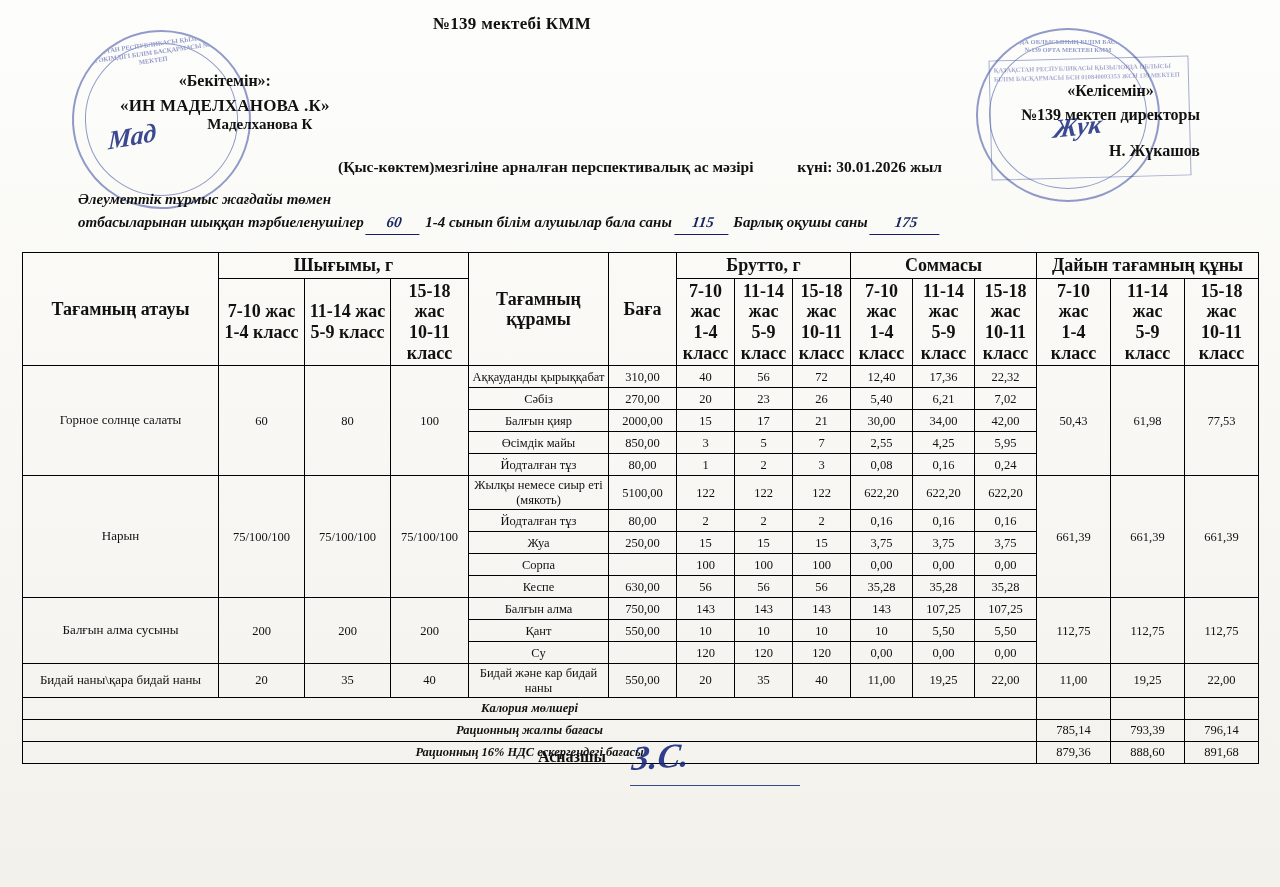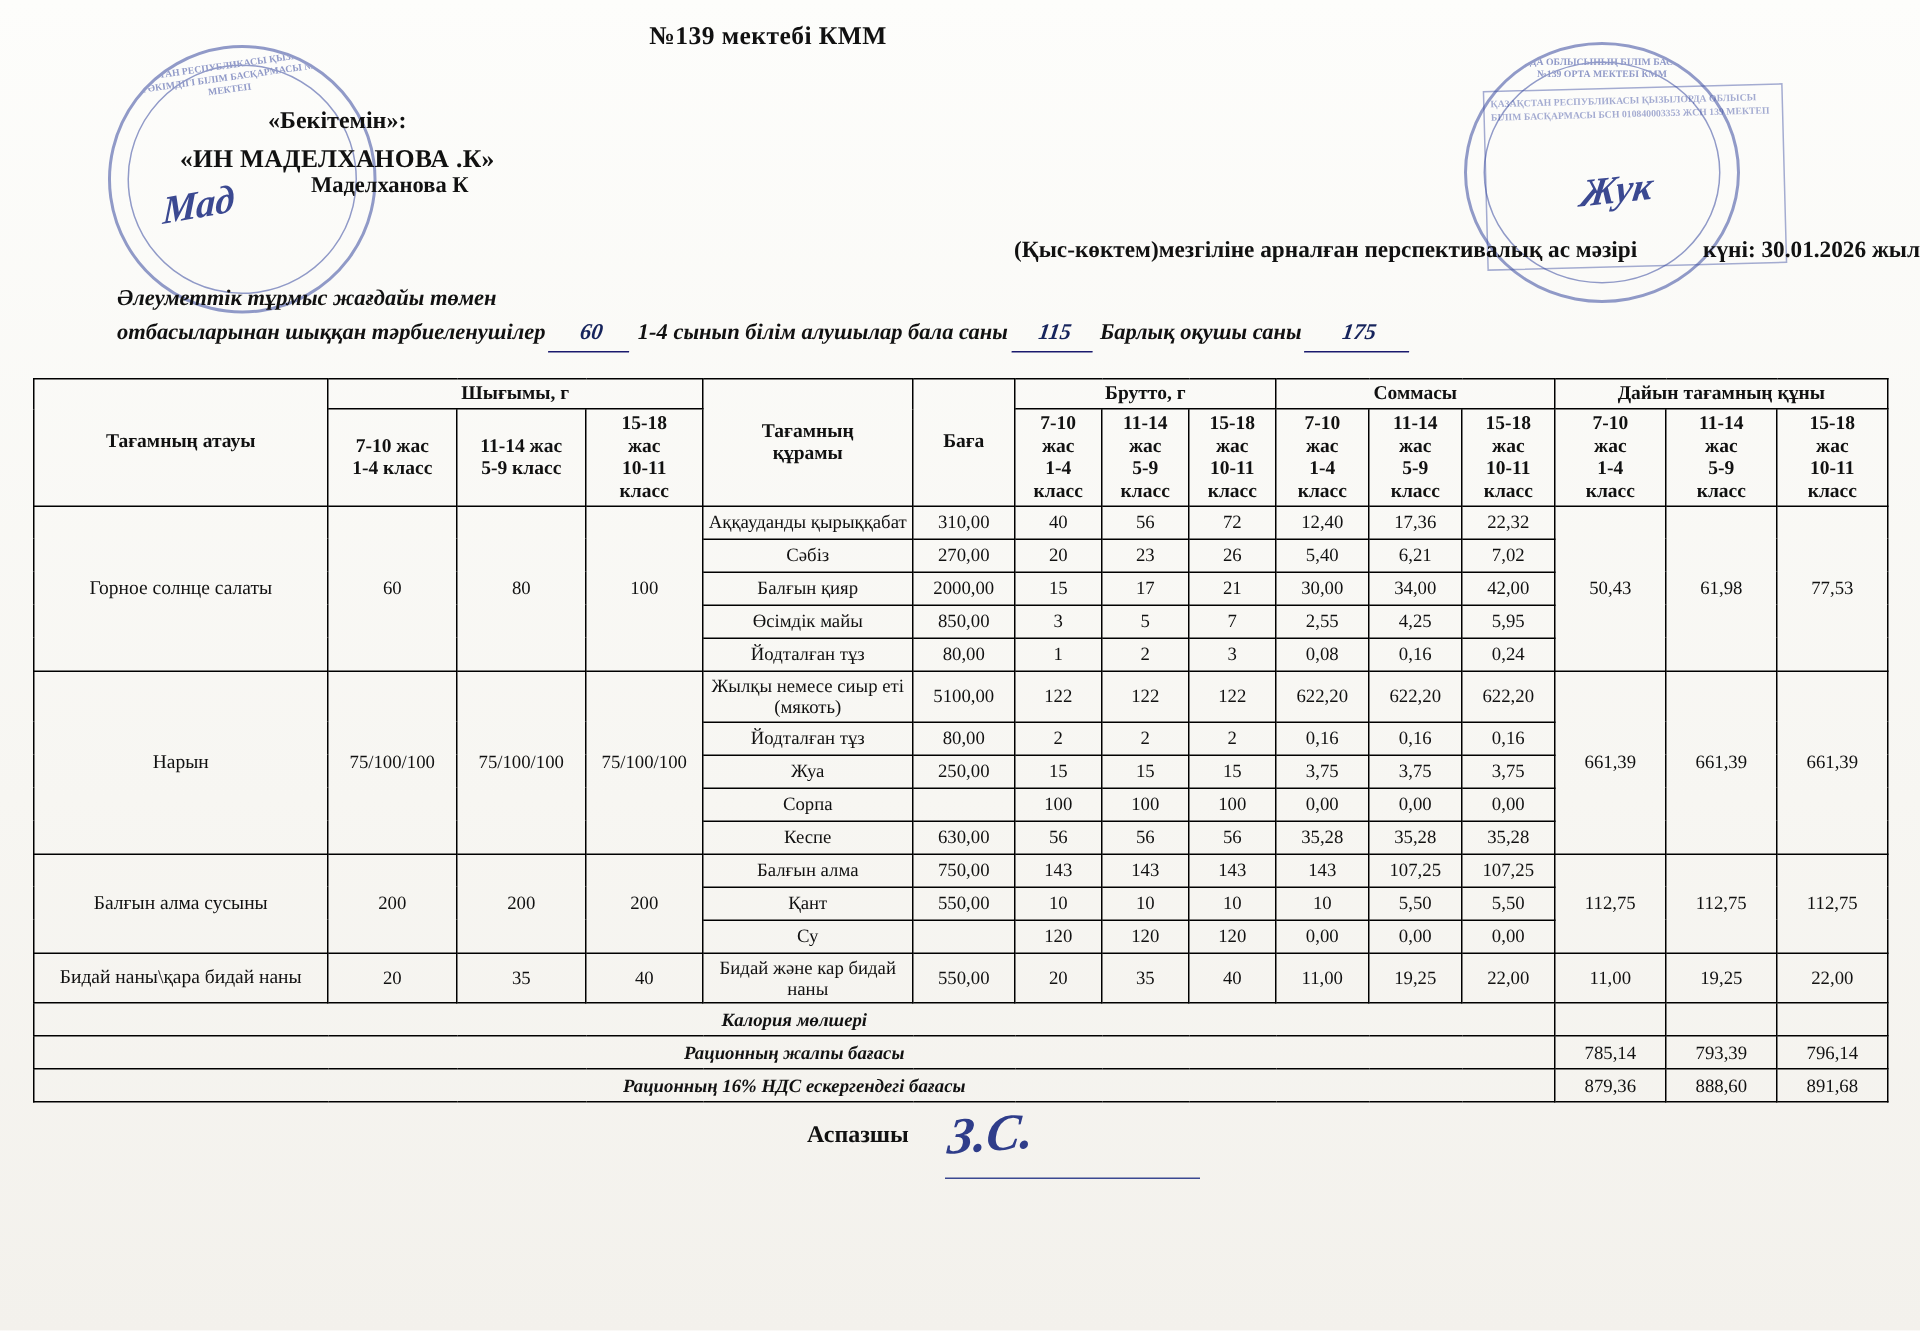--- a/index.html
+++ b/index.html
@@ -69,21 +69,21 @@
     margin-top: 18px;
     font-size: 16px;
     text-align: right;
   }
 
   .menu-line {
     position: absolute;
     top: 158px;
     left: 0;
     width: 1280px;
-    text-align: right;
+    text-align: center;
     font-size: 15.5px;
     font-weight: bold;
   }
   .menu-line .date-part {
     margin-left: 40px;
   }
 
   .social-line {
     position: absolute;
     top: 188px;
@@ -200,21 +200,21 @@
   }
   table.menu th, table.menu td {
     border: 1px solid #000;
     padding: 2px 3px;
     vertical-align: middle;
     text-align: center;
     line-height: 1.15;
   }
   table.menu th {
     font-weight: bold;
-    font-size: 13px;
+    font-size: 18px;
   }
   td.dish-name, td.comp-name {
     text-align: left;
     padding-left: 6px;
   }
   td.dish-name { font-size: 13px; }
   td.comp-name { font-size: 12.5px; }
   .hdr-top { height: 20px; }
   .row-h { height: 22px; }
   .bold-italic { font-weight: bold; font-style: italic; text-align: left; padding-left: 6px; }
@@ -246,20 +246,25 @@
   <div class="sig sig-right">Жук</div>
 
   <div class="doc-title">№139 мектебі  КММ</div>
 
   <div class="approve-block">
     <div>«Бекітемін»:</div>
     <div class="line2">«ИН МАДЕЛХАНОВА .К»</div>
     <div class="line3">Маделханова К</div>
   </div>
 
+  <div class="agree-block">
+    <div>«Келісемін»</div>
+    <div class="line2">№139 мектеп директоры</div>
+    <div class="line3">Н. Жүкашов</div>
+  </div>
 
   <div class="menu-line">
     <span>(Қыс-көктем)мезгіліне арналған перспективалық  ас мәзірі</span>
     <span class="date-part">күні:</span>
     <span>30.01.2026 жыл</span>
   </div>
 
   <div class="social-line">
     <span>Әлеуметтік  тұрмыс  жағдайы  төмен</span><br>
     <span>отбасыларынан  шыққан тәрбиеленушілер</span>

